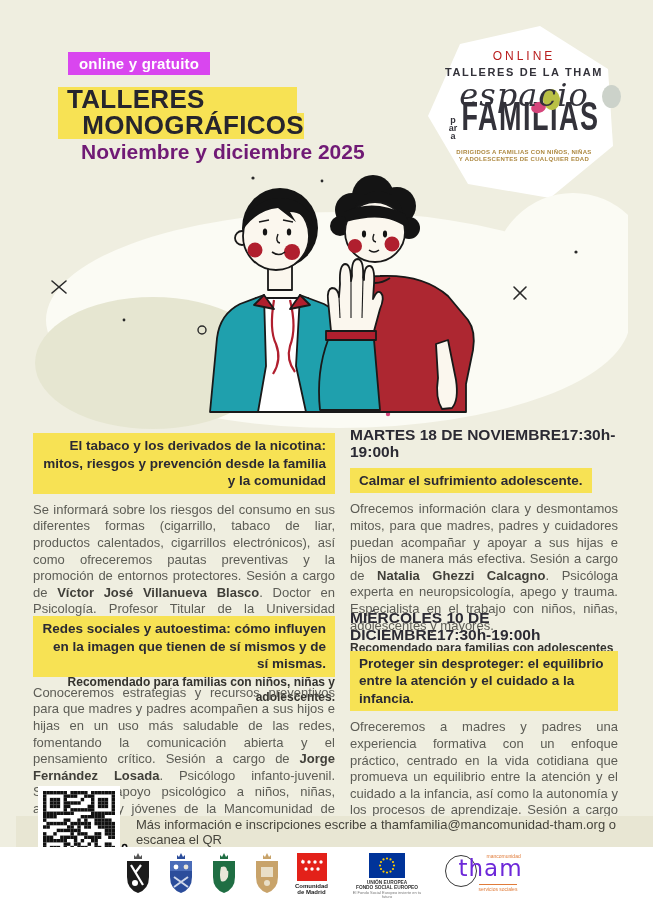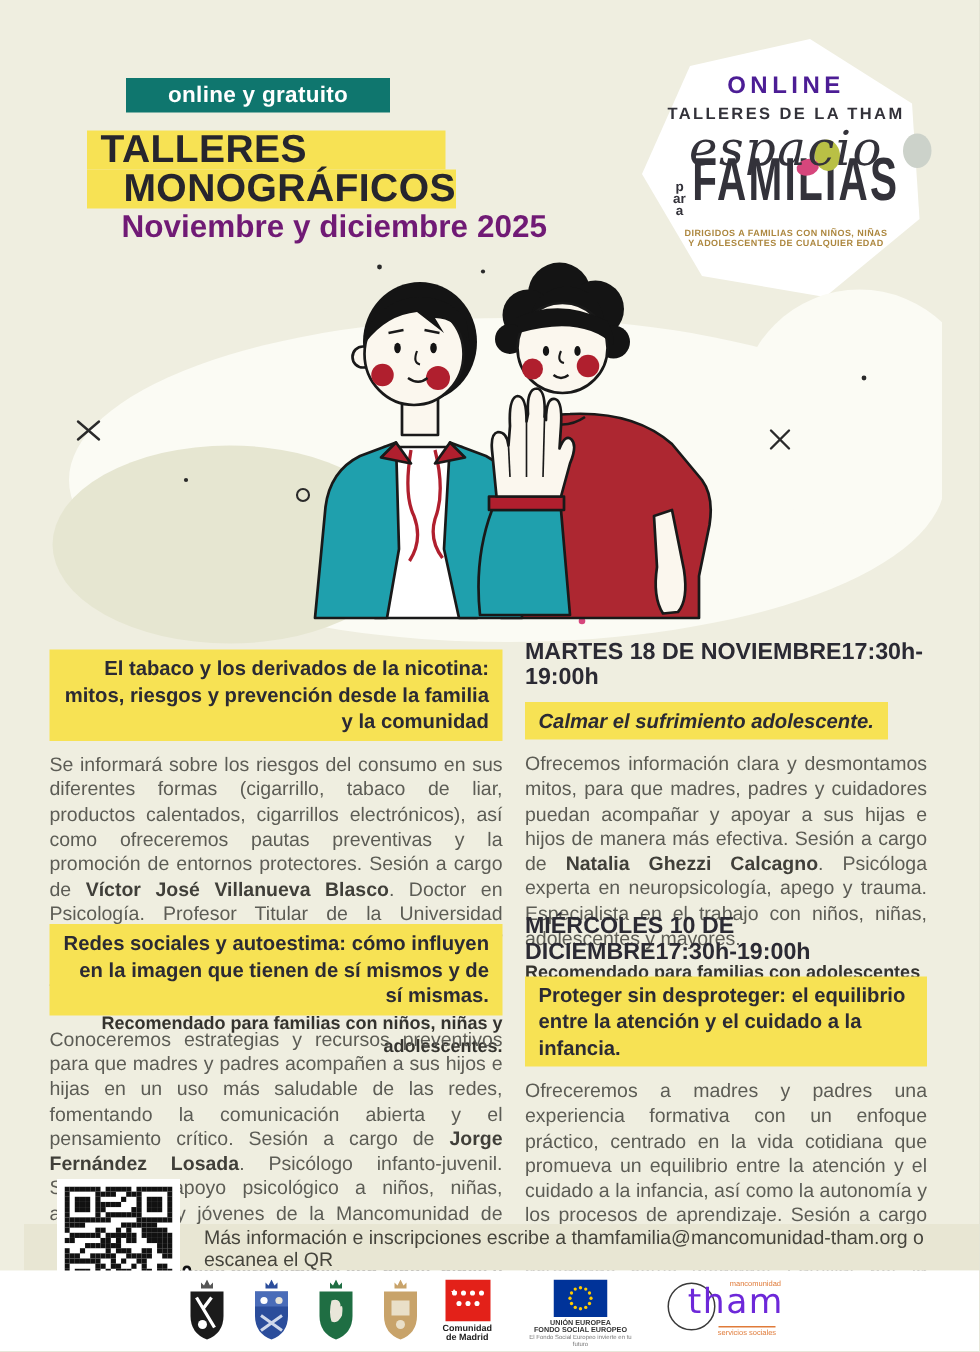--- a/index.html
+++ b/index.html
@@ -1,36 +1,36 @@
 <!DOCTYPE html>
 <html><head>
 <meta charset="utf-8">
 <style>
   html,body{margin:0;padding:0;background:#dcdccd;}
   .poster{position:relative;width:653px;height:901px;overflow:hidden;background:#efeee0;
           font-family:"Liberation Sans",sans-serif;}
 
   
-  .badge{position:absolute;left:68px;top:52px;background:#0f766e;color:#fff;
-         font-weight:700;font-size:15px;padding:3px 28px;letter-spacing:.2px;margin-left:16px;}
+  .badge{position:absolute;left:68px;top:52px;background:#d946ef;color:#fff;
+         font-weight:700;font-size:15px;padding:3px 11px;letter-spacing:.2px;}
 
   
   .title{position:absolute;left:58px;top:87px;}
   .title .line{display:block;background:#f7e254;color:#26252d;font-weight:800;
                font-size:26px;line-height:23px;padding:1px 0 2px 9px;letter-spacing:.3px;
                box-sizing:border-box;}
   .title .l1{width:239px;}
   .title .l2{width:246px;text-align:right;}
   .subtitle{position:absolute;left:81px;top:140px;font-size:21px;font-weight:800;color:#701a75;}
 
   
   .logo{position:absolute;left:418px;top:26px;width:212px;height:174px;}
   .logo svg.hept{position:absolute;left:0;top:0;}
   .logo-content{position:relative;text-align:center;padding-top:23px;color:#33323a;}
-  .lg-online{font-size:16px;letter-spacing:3px;color:#4c1d95;font-weight:700;}
+  .lg-online{font-size:12px;letter-spacing:3px;color:#b91c1c;font-weight:400;}
   .lg-talleres{font-size:11px;letter-spacing:1.6px;font-weight:800;margin-top:3px;}
   .lg-espacio-wrap{position:relative;display:inline-block;margin-top:0;}
   .lg-espacio{position:relative;z-index:2;font-family:"DejaVu Serif",serif;font-style:italic;
               font-size:32px;line-height:34px;letter-spacing:1px;}
   .dot{position:absolute;z-index:1;border-radius:50%;}
   .dot-olive{left:84px;top:11px;width:17px;height:21px;background:#b9c045;transform:rotate(-8deg);}
   .dot-pink{left:72px;top:24px;width:15px;height:11px;background:#d6467c;transform:rotate(-14deg);}
   .dot-gray{left:143px;top:7px;width:19px;height:23px;background:#ccd2ca;}
   .lg-fam-row{display:flex;justify-content:center;align-items:flex-end;margin-top:-3px;}
   .lg-para{font-size:9px;width:9px;word-break:break-all;line-height:8px;font-weight:700;
@@ -45,21 +45,21 @@
 
   
   .sec{position:absolute;}
   .col-l{left:33px;width:302px;}
   .col-r{left:350px;width:268px;}
   .r1{top:426px;} .r2{top:609px;}
   .sec h3{margin:0;font-size:15.5px;font-weight:800;color:#2b2a33;line-height:1.12;}
   .align-r h3,.align-r .wtitle,.align-r .rec{text-align:right;}
   .wtitle{background:#f7e254;font-size:13.5px;font-weight:700;color:#2b2a33;
           padding:4px 9px;margin-top:7px;line-height:1.3;box-sizing:border-box;}
-  .wtitle.fit{width:fit-content;max-width:100%;font-style:italic;}
+  .wtitle.fit{width:fit-content;max-width:100%;}
   .body{font-size:13px;color:#5c5c55;text-align:justify;line-height:1.28;margin-top:8px;}
   .body span.b{font-weight:700;color:#403f39;}
   .rec{font-size:12px;font-weight:800;color:#34332e;margin-top:7px;line-height:1.3;}
 
   
   .band{position:absolute;left:16px;top:816px;width:653px;height:31px;background:#e8e6d3;}
   .band .txt{position:absolute;left:120px;right:6px;top:0;height:100%;display:flex;
              align-items:center;justify-content:center;font-size:13px;color:#45443c;}
   .qr-card{position:absolute;left:38px;top:786px;width:82px;height:82px;background:#fff;
            display:flex;align-items:center;justify-content:center;cursor:pointer;}

